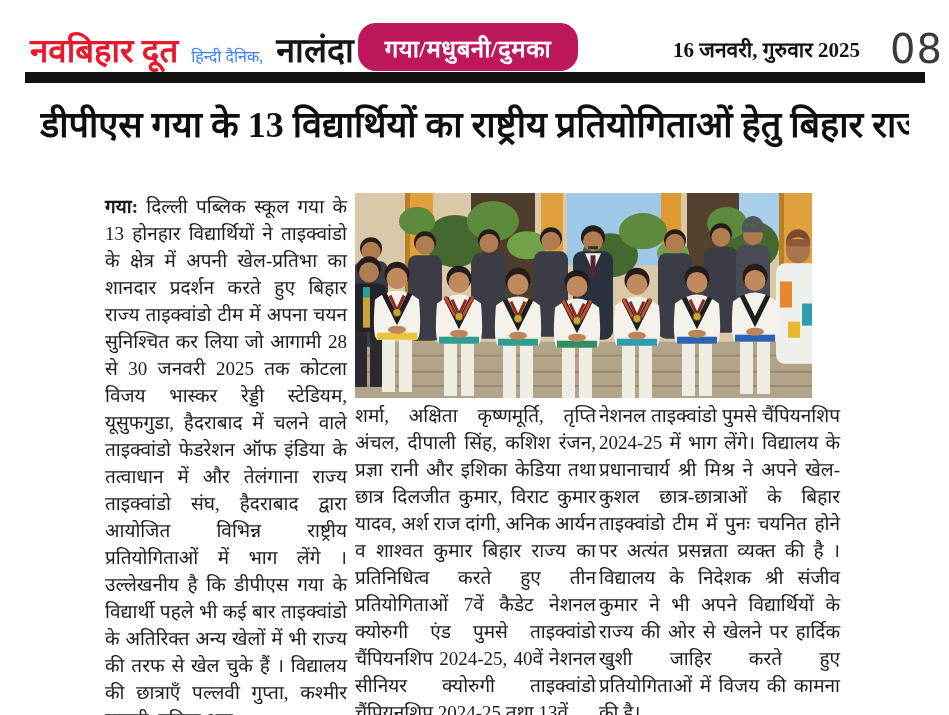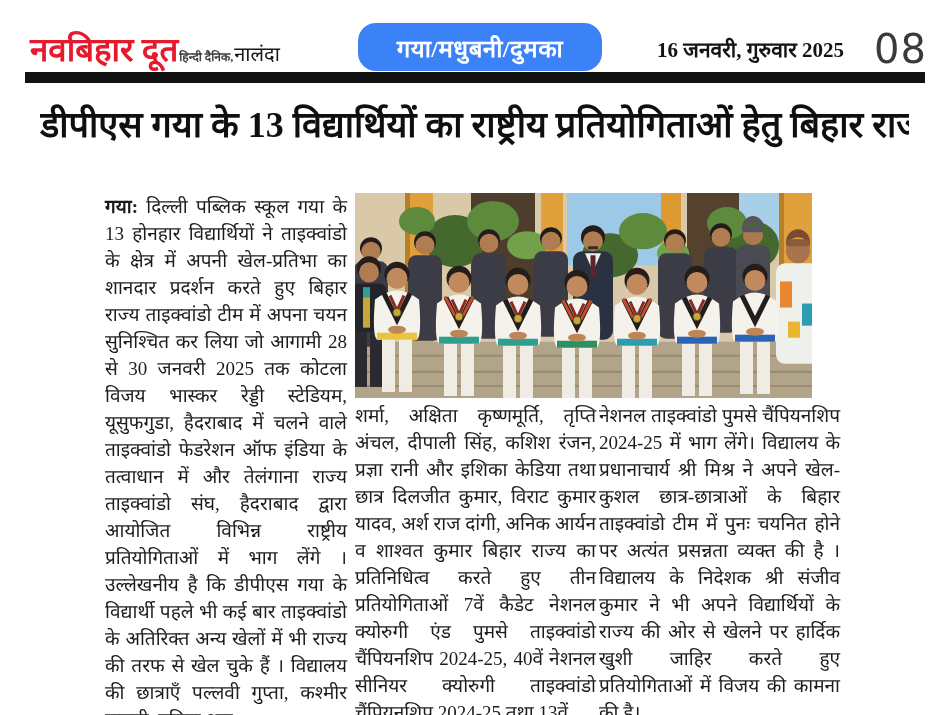--- a/index.html
+++ b/index.html
@@ -3,32 +3,32 @@
 <meta charset="utf-8">
 <style>
   html,body{margin:0;padding:0;}
   body{
     width:949px;height:715px;background:#ffffff;overflow:hidden;position:relative;
     font-family:"Liberation Serif","DejaVu Serif",serif;color:#1c1c1c;
   }
   .abs{position:absolute;}
 
   
-  .mast-left{left:30px;top:26px;display:flex;align-items:baseline;gap:1px;white-space:nowrap;}
+  .mast-left{left:30px;top:26px;display:flex;align-items:baseline;gap:13px;white-space:nowrap;}
   .mast-title{font-size:33px;font-weight:700;color:#e8192c;}
-  .mast-sub{font-size:12px;font-weight:700;color:#404040;}
-  .mast-edition{font-size:20px;font-weight:400;color:#161616;margin-top:10px;}
+  .mast-sub{font-size:16px;font-weight:400;color:#3b82f6;}
+  .mast-edition{font-size:34px;font-weight:700;color:#161616;}
 
   .section-pill{
-    left:358px;top:23px;width:244px;height:48px;background:#3b82f6;border-radius:18px;
+    left:358px;top:23px;width:220px;height:48px;background:#be185d;border-radius:18px;
     display:flex;align-items:center;justify-content:center;
     color:#ffffff;font-size:24px;font-weight:700;letter-spacing:.5px;
   }
 
-  .mast-right{right:22px;top:26px;display:flex;align-items:center;gap:30px;}
+  .mast-right{right:6px;top:26px;display:flex;align-items:center;gap:30px;}
   .date-line{font-size:21px;font-weight:700;color:#141414;white-space:nowrap;}
   .page-number{font-size:40px;font-weight:400;color:#3a3a3a;font-family:"DejaVu Sans","Liberation Sans",sans-serif;letter-spacing:1px;}
 
   .rule{left:25px;right:24px;top:72px;height:11px;background:#121212;}
 
   
   .headline{
     left:40px;right:40px;top:94px;height:64px;margin:0;
     text-align:center;font-size:36px;line-height:62px;font-weight:700;color:#0f0f0f;
     white-space:nowrap;overflow:hidden;

